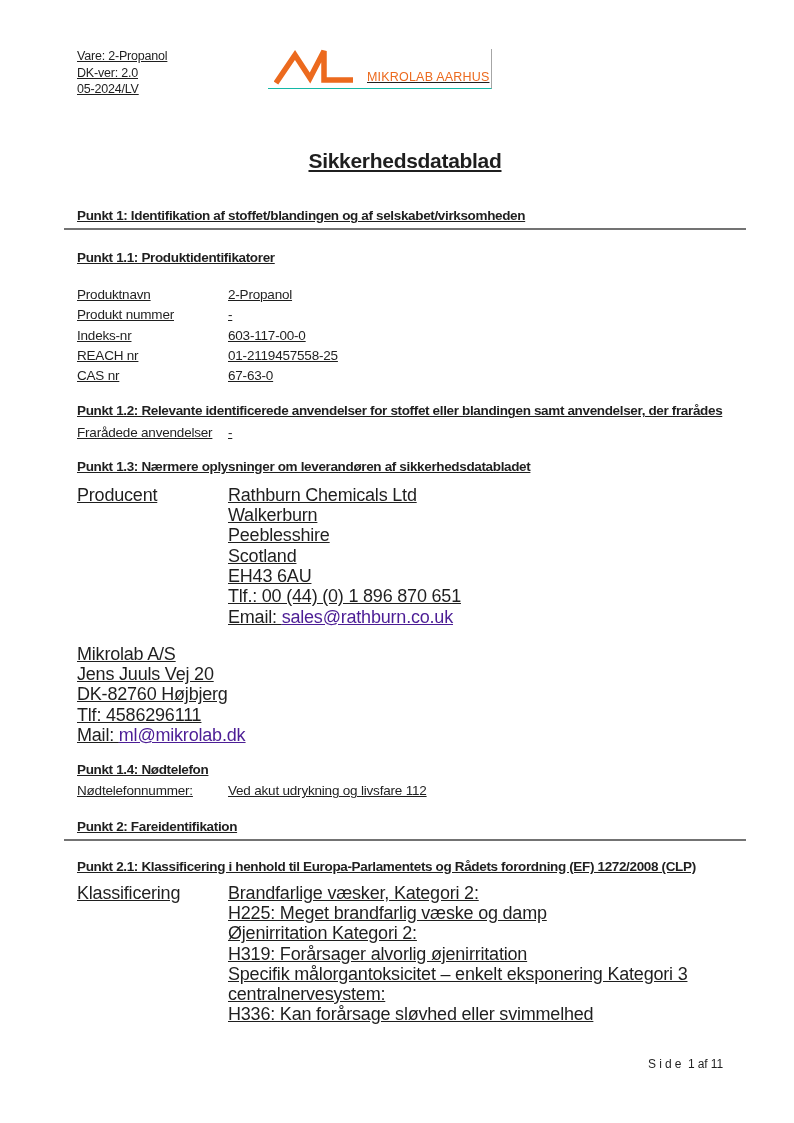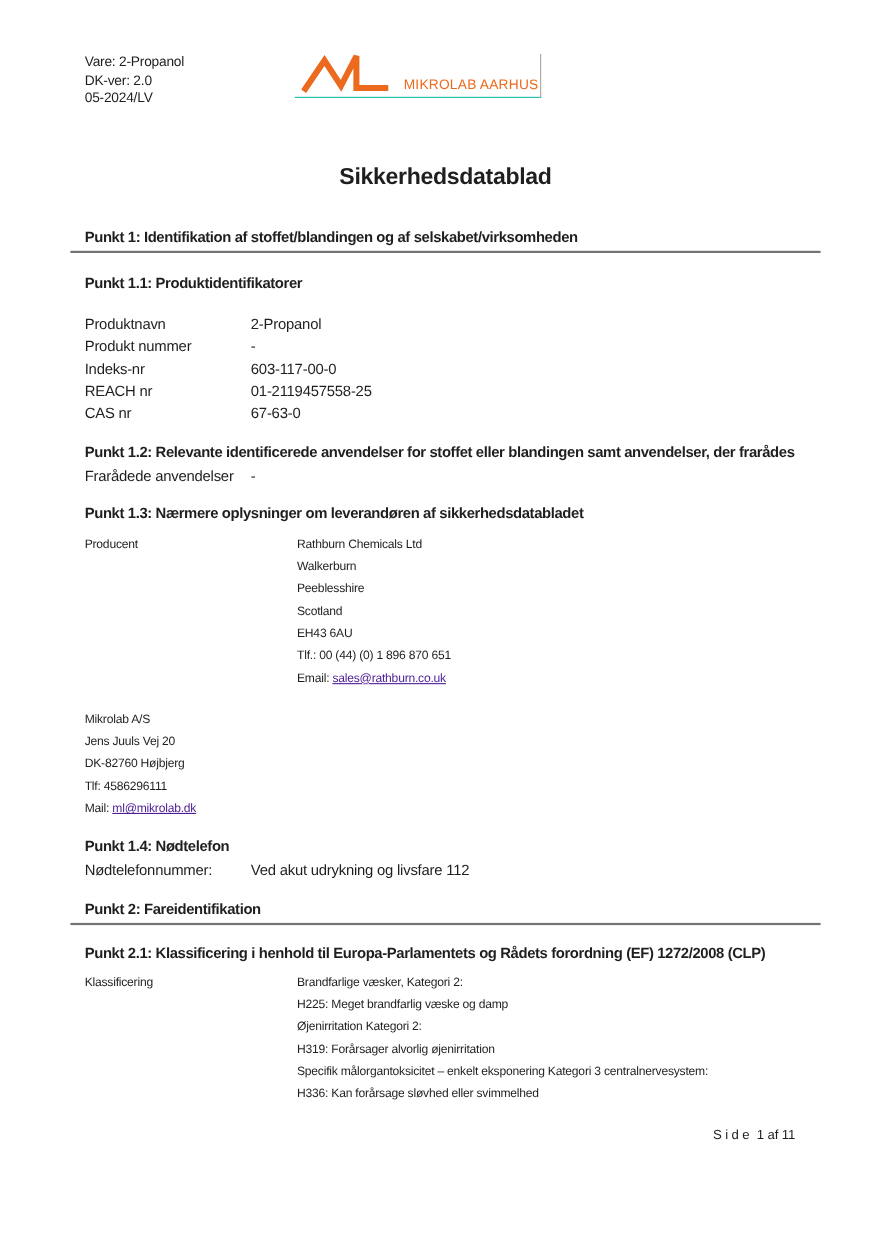--- a/index.html
+++ b/index.html
@@ -5,21 +5,21 @@
   * { margin:0; padding:0; box-sizing:border-box; }
   html,body { background:#ffffff; }
   body {
     width:794px; height:1123px;
     font-family:"Liberation Sans", sans-serif;
     color:#1f1f1f;
     position:relative;
     overflow:hidden;
   }
   .page { width:794px; height:1123px; position:relative; padding-top:48px; }
-  .content { margin:0 48px 0 64px; }
+  .content { margin:0 48px 0 64px;text-decoration:underline; }
 
   
   .header-row { display:flex; align-items:flex-start; padding-left:13px; height:50px; }
   .doc-info { width:191px; font-size:12.5px; line-height:16.7px; letter-spacing:-0.2px; }
   .logo-box {
     width:224px; height:40px; margin-top:1px;
     border-right:1px solid #a6a6a6; border-bottom:1px solid #14b8a6;
     display:flex; align-items:flex-end; padding:2px 0 3px 6px;
   }
   .logo-mark { flex:0 0 auto; display:block; }
@@ -45,27 +45,27 @@
   .mt19 { margin-top:19px; }
   .mt17 { margin-top:17px; }
   .mt16 { margin-top:16px; }
   .mt14 { margin-top:14px; }
   .mt9  { margin-top:9px; }
   .mt7  { margin-top:7px; }
   .mt3  { margin-top:3px; }
   .mt2  { margin-top:2px; }
 
   
-  .addr-row { display:flex; font-size:11px; line-height:20.3px; letter-spacing:-0.2px; padding-left:13px;gap:42px; }
+  .addr-row { display:flex; font-size:18px; line-height:20.3px; letter-spacing:-0.2px; padding-left:13px; }
   .addr-row .label { width:151px; flex:0 0 151px; }
   .addr-lines { flex:1; }
   .link { color:#4c1d95; text-decoration:underline; cursor:pointer;text-align:center; }
 
   .footer {
-    position:absolute; top:1024px; right:71px;
+    position:absolute; top:1057px; right:71px;
     font-size:12px; letter-spacing:-0.1px; white-space:pre; color:#1f1f1f;
   }
 </style>
 </head>
 <body>
 
 <div class="page">
   <div class="content">
 
     <div class="header-row">

